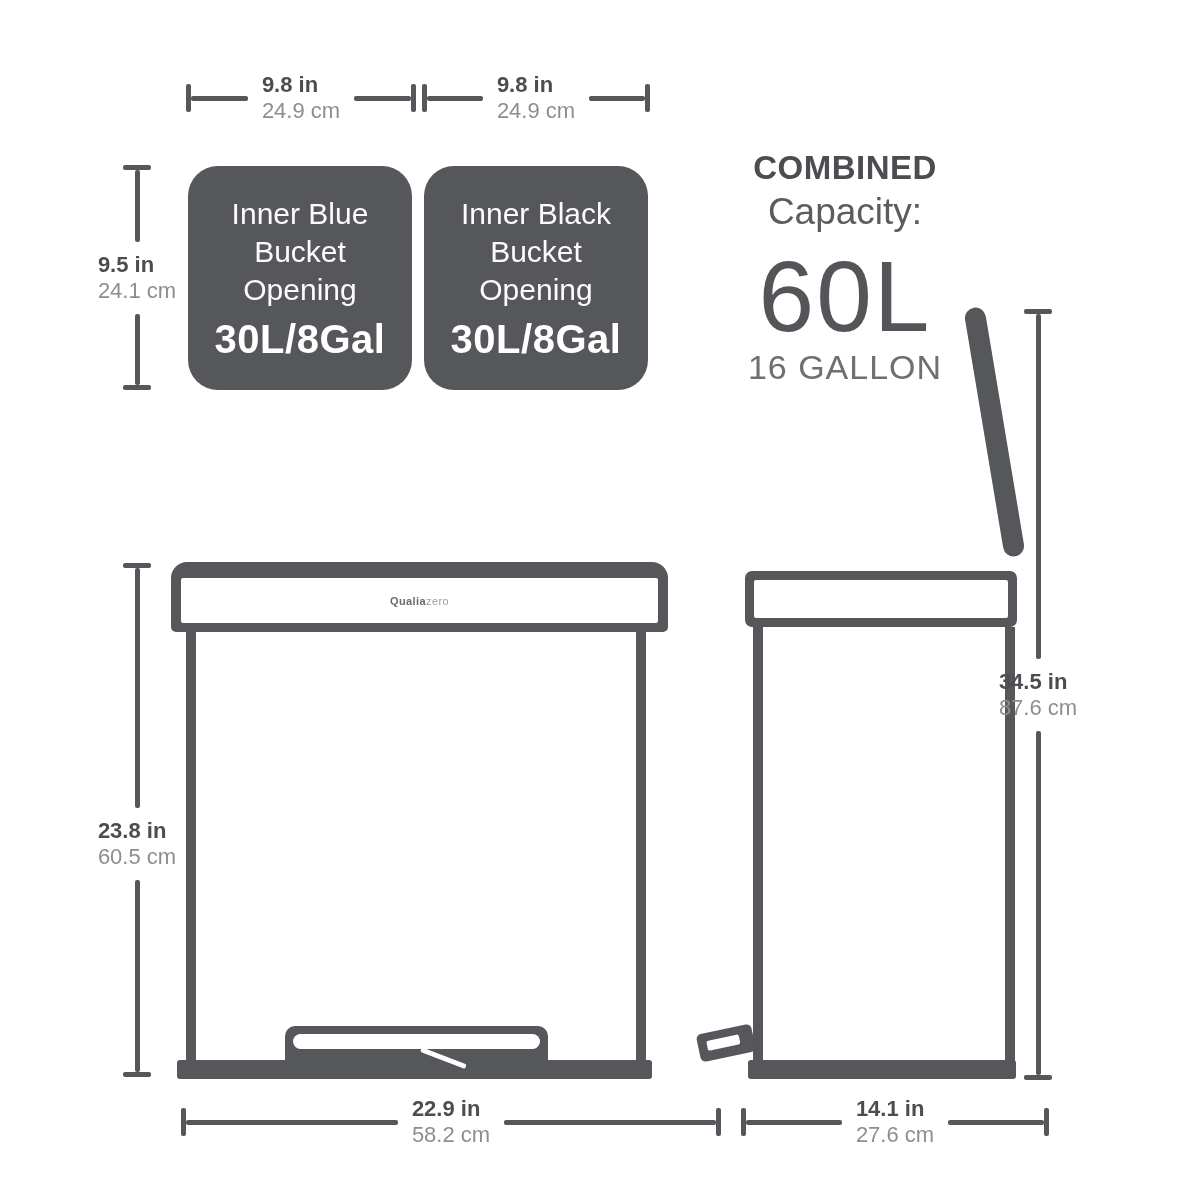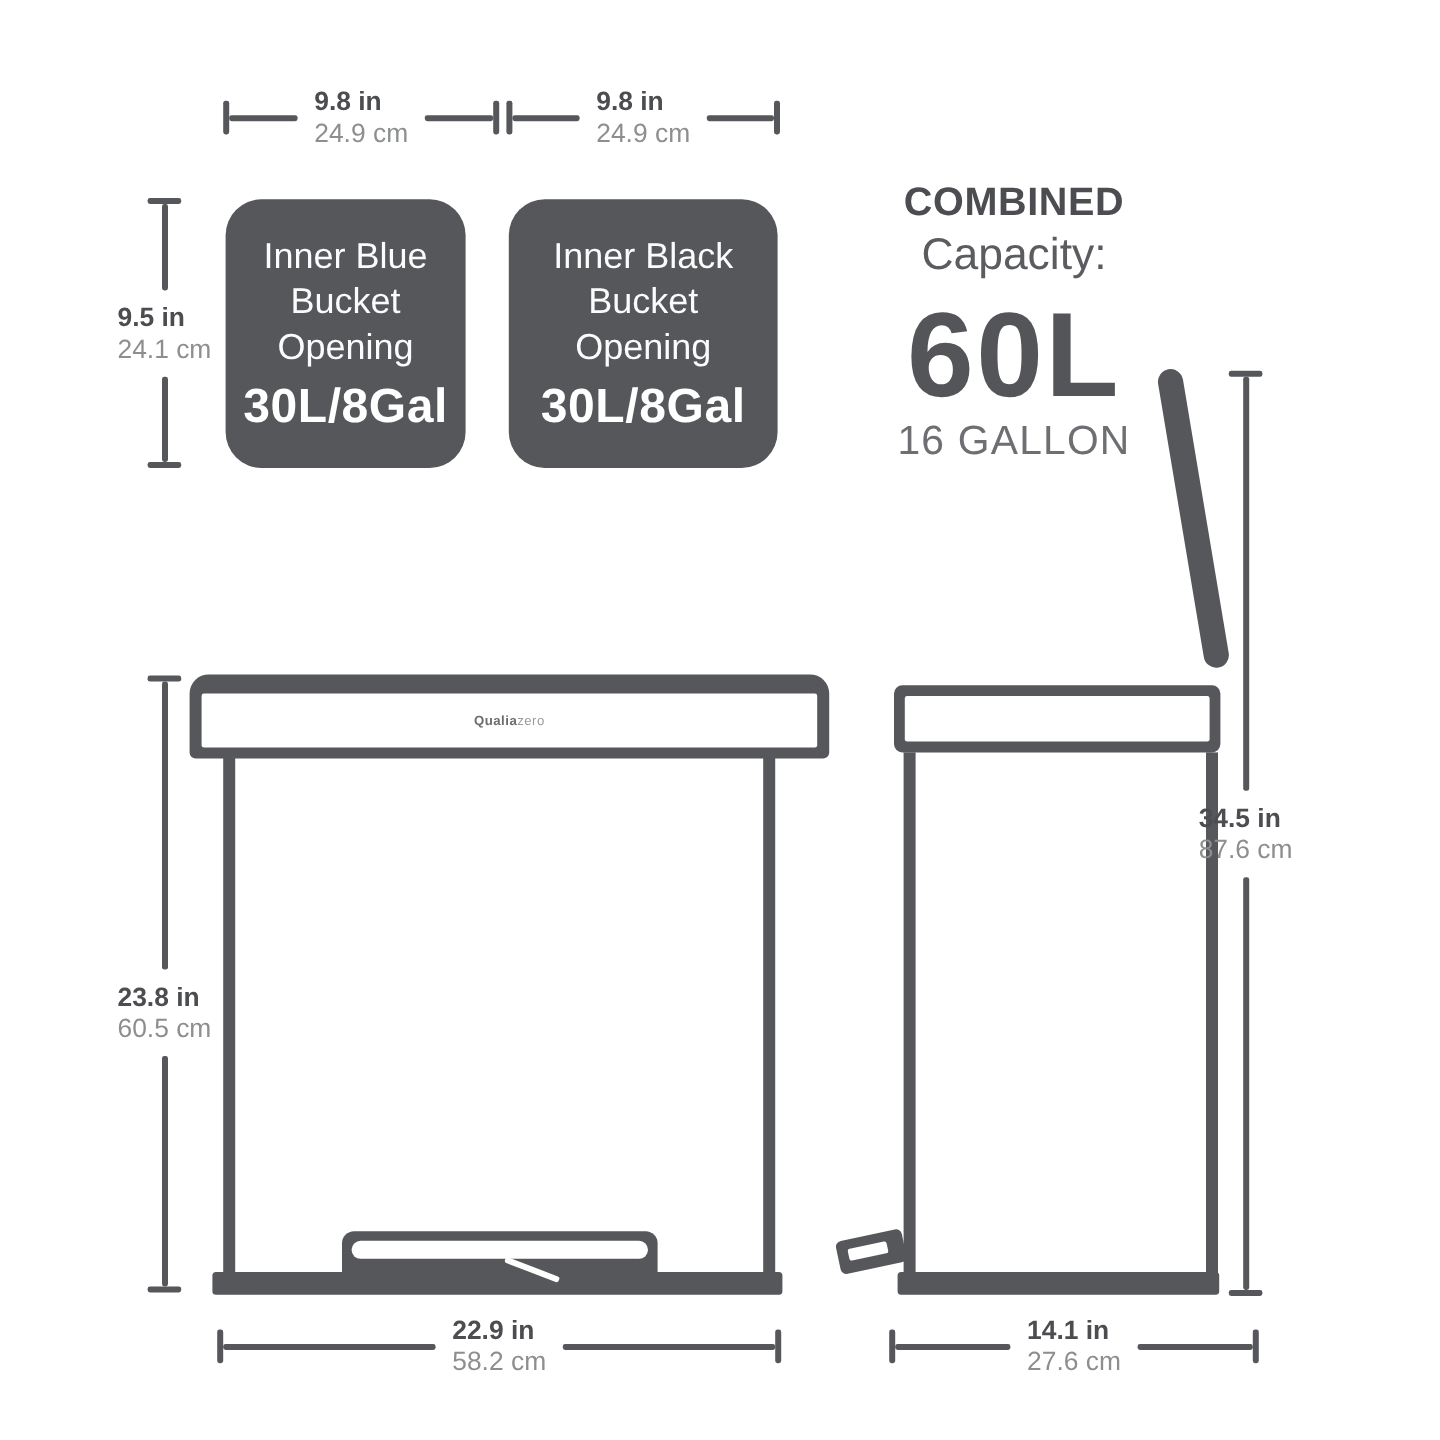--- a/index.html
+++ b/index.html
@@ -35,21 +35,21 @@
     background:var(--shape);border-radius:30px;color:#FBFBFC;text-align:center;
     display:flex;flex-direction:column;justify-content:center;
   }
   .bline{font-size:30px;line-height:38px;font-weight:400;}
   .bcap{font-size:40px;line-height:46px;font-weight:bold;margin-top:7px;letter-spacing:0.5px;color:#fff;}
 
   
   .combined{width:300px;text-align:center;}
   .c-title{font-size:33px;font-weight:bold;color:var(--ink);letter-spacing:0.5px;line-height:36px;}
   .c-sub{font-size:37px;color:#5B5C60;line-height:44px;margin-top:4px;}
-  .c-liters{font-size:100px;font-weight:bold;color:#545559;line-height:96px;margin-top:14px;letter-spacing:2px;}
+  .c-liters{font-size:100px;font-weight:normal;color:#545559;line-height:96px;margin-top:14px;letter-spacing:2px;}
   .c-gallons{font-size:34px;color:#6E6F73;line-height:38px;margin-top:4px;letter-spacing:1px;}
 
   
   .lid{background:var(--shape);border-radius:16px 16px 5px 5px;}
   .lid-inner{position:absolute;left:10px;right:10px;top:16px;bottom:9px;background:#fff;border-radius:2px;
              display:flex;align-items:center;justify-content:center;}
   .brand{font-size:11px;letter-spacing:0.4px;color:#6A6B6E;}
   .brand .b1{font-weight:bold;}
   .brand .b2{font-weight:400;color:#9B9C9E;}
   .body-shell{background:#fff;border-left:10px solid var(--shape);border-right:10px solid var(--shape);box-sizing:border-box;}
@@ -95,21 +95,21 @@
     <div class="caph"></div>
     <div class="vline"></div>
     <div class="dimtext">
       <div class="din">9.5 in</div>
       <div class="dcm">24.1 cm</div>
     </div>
     <div class="vline"></div>
     <div class="caph"></div>
   </div>
 
-  <div class="abs bucket" style="left:188px;top:166px;width:200px;height:224px;">
+  <div class="abs bucket" style="left:188px;top:166px;width:224px;height:224px;">
     <div class="bline">Inner Blue</div>
     <div class="bline">Bucket</div>
     <div class="bline">Opening</div>
     <div class="bcap">30L/8Gal</div>
   </div>
   <div class="abs bucket" style="left:424px;top:166px;width:224px;height:224px;">
     <div class="bline">Inner Black</div>
     <div class="bline">Bucket</div>
     <div class="bline">Opening</div>
     <div class="bcap">30L/8Gal</div>
@@ -127,21 +127,21 @@
     <div class="vline ga"></div>
     <div class="dimtext">
       <div class="din">23.8 in</div>
       <div class="dcm">60.5 cm</div>
     </div>
     <div class="vline"></div>
     <div class="caph"></div>
   </div>
 
   <div class="abs body-shell" style="left:186px;top:630px;width:460px;height:432px;"></div>
-  <div class="abs lid" style="left:158px;top:562px;width:497px;height:70px;padding-left:36px;">
+  <div class="abs lid" style="left:171px;top:562px;width:497px;height:70px;">
     <div class="lid-inner">
       <div class="brand"><span class="b1">Qualia</span><span class="b2">zero</span></div>
     </div>
   </div>
   <div class="abs base" style="left:177px;top:1060px;width:475px;height:19px;"></div>
   <div class="abs pedal-front" style="left:285px;top:1026px;width:263px;height:36px;">
     <div class="pedal-stripe"></div>
     <div class="pedal-diag"></div>
   </div>
 
@@ -159,21 +159,21 @@
     <div class="caph"></div>
     <div class="vline"></div>
     <div class="dimtext">
       <div class="din">34.5 in</div>
       <div class="dcm">87.6 cm</div>
     </div>
     <div class="vline"></div>
     <div class="caph"></div>
   </div>
 
-  <div class="abs hdim" style="left:181px;top:1095px;width:470px;height:54px;">
+  <div class="abs hdim" style="left:181px;top:1095px;width:540px;height:54px;">
     <div class="capv"></div>
     <div class="hline"></div>
     <div class="dimtext">
       <div class="din">22.9 in</div>
       <div class="dcm">58.2 cm</div>
     </div>
     <div class="hline"></div>
     <div class="capv"></div>
   </div>
 

